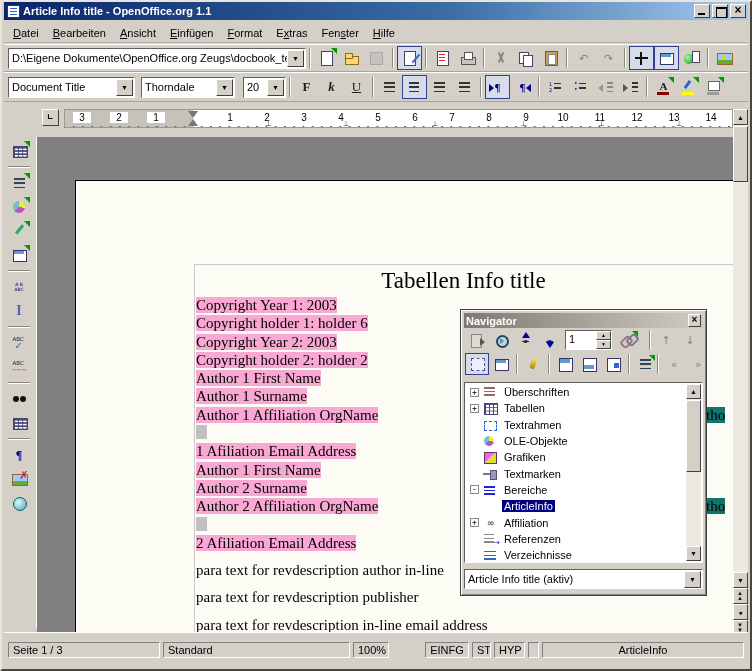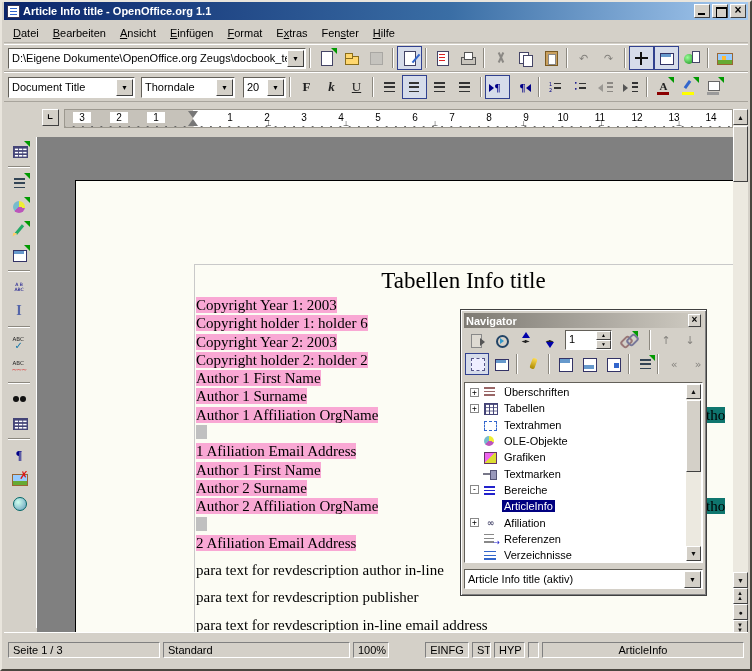--- a/index.html
+++ b/index.html
@@ -622,21 +622,21 @@
             <span class="tlabel">Bereiche</span>
           </div>
           <div class="trow sel">
             <span class="exp"></span>
             <span class="ti" style="visibility: hidden;"></span>
             <span class="tlabel">ArticleInfo</span>
           </div>
           <div class="trow">
             <span class="exp">+</span>
             <span class="ti ti-link"></span>
-            <span class="tlabel">Afiliation</span>
+            <span class="tlabel">Affiliation</span>
           </div>
           <div class="trow">
             <span class="exp"></span>
             <span class="ti ti-ref"></span>
             <span class="tlabel">Referenzen</span>
           </div>
           <div class="trow">
             <span class="exp"></span>
             <span class="ti ti-dir"></span>
             <span class="tlabel">Verzeichnisse</span>

